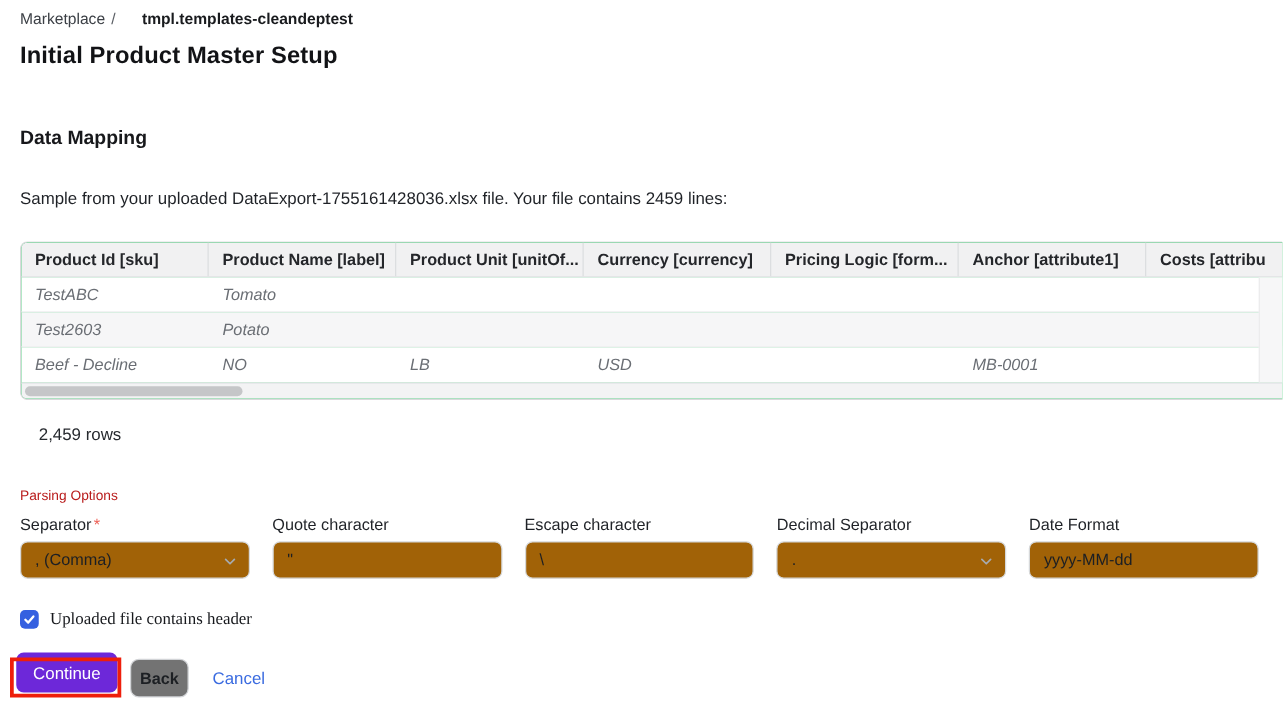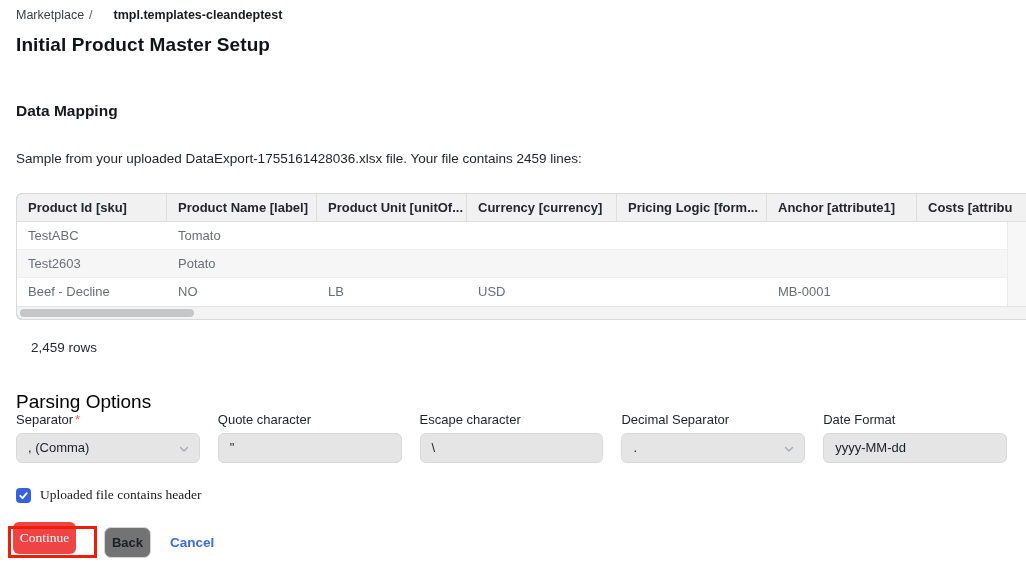--- a/index.html
+++ b/index.html
@@ -37,78 +37,78 @@
     font-size: 13px; font-weight: 600; color: #24262a;
     line-height: 27px; white-space: nowrap; overflow: hidden;
     border-right: 1px solid #dcdee0;
   }
   .t-row { display: flex; height: 28px; background: #fff; border-bottom: 1px solid #eeeeef; }
   .t-row.alt { background: #f6f6f7; }
   .t-row:last-of-type { border-bottom: none; }
   .td {
     width: 150px; flex: 0 0 150px; padding-left: 11px;
     font-size: 13px; color: #6a6e74; line-height: 27px;
-    white-space: nowrap; overflow: hidden;
+    white-space: nowrap; overflow: hidden; font-style: italic;
   }
   .v-gutter {
     position: absolute; top: 28px; right: 0; width: 19px; height: 84px;
     background: #f7f7f8; border-left: 1px solid #ececed;
   }
   .h-scrollbar {
     position: absolute; left: 0; right: 0; bottom: 0; height: 13px;
     background: #f3f3f4; border-top: 1px solid #e4e5e7;
   }
   .h-thumb {
     position: absolute; left: 3px; top: 2px; width: 174px; height: 8px;
     border-radius: 4px; background: #c5c6c8; cursor: pointer;
   }
 
   .rows-count { left: 31px; top: 340px; font-size: 13.5px; color: #26292e; }
 
   
-  .parsing-label { left: 16px; top: 391px; font-size: 19px; color: #000000; }
+  .parsing-label { left: 16px; top: 391px; font-size: 11px; color: #b91c1c; }
   .fields { left: 16px; top: 412px; width: 991px; display: flex; gap: 18px; }
   .field { flex: 1 1 0; }
   .f-label { font-size: 13px; color: #1f2227; margin-bottom: 6px; white-space: nowrap; }
   .req { color: #ed5f55; margin-left: 2px; }
   .control {
     position: relative; height: 30px; border: 1px solid #d6d8da; border-radius: 6px;
-    background: #e5e5e5; font-size: 13px; color: #1c1f24; line-height: 28px;
+    background: #a16207; font-size: 13px; color: #1c1f24; line-height: 28px;
     padding-left: 11px; cursor: text; white-space: nowrap; overflow: hidden;
   }
   .control.select { cursor: pointer; }
   .chevron { position: absolute; right: 9px; top: 9px; width: 12px; height: 12px; }
 
   
   .checkbox-row { left: 16px; top: 487px; display: flex; align-items: flex-end; gap: 9px; font-family: Liberation Serif, serif; }
   .checkbox {
     width: 15px; height: 15px; border-radius: 4px; background: #3560e0;
     display: flex; align-items: center; justify-content: center; cursor: pointer;
   }
   .checkbox svg { width: 11px; height: 11px; }
   .checkbox-label { font-size: 13.5px; color: #17191d; }
 
   
   .btn-continue {
-    position: absolute; left: 13px; top: 522px; width: 63px; height: 32px;
-    background: #ef4444; color: #ffffff; border: none; border-radius: 6px;
-    font-family: Liberation Serif, serif; font-size: 13.5px; cursor: pointer;
+    position: absolute; left: 13px; top: 522px; width: 81px; height: 32px;
+    background: #6d28d9; color: #ffffff; border: none; border-radius: 6px;
+    font-family: Liberation Sans, sans-serif; font-size: 13.5px; cursor: pointer;
   }
   .annotation {
     position: absolute; left: 8px; top: 526px; width: 89px; height: 32px;
     border: 3px solid #ee1e0b; pointer-events: none;
   }
   .btn-back {
     position: absolute; left: 104px; top: 527px; width: 47px; height: 31px;
     background: #737373; color: #1c1f23; border: 1px solid #d2d4d7; border-radius: 7px;
     font-family: inherit; font-size: 13px; font-weight: 600; cursor: pointer;
   }
   .link-cancel {
     position: absolute; left: 170px; top: 527px; line-height: 31px;
-    color: #3a6be0; font-size: 13.5px; font-weight: 700; cursor: pointer; text-decoration: none;
+    color: #3a6be0; font-size: 13.5px; font-weight: 400; cursor: pointer; text-decoration: none;
   }
 </style>
 </head>
 <body>
 
 <div class="abs breadcrumb">
   <span class="bc-link">Marketplace</span><span class="bc-sep">/</span><span class="bc-current">tmpl.templates-cleandeptest</span>
 </div>
 
 <h1 class="abs page-title">Initial Product Master Setup</h1>

